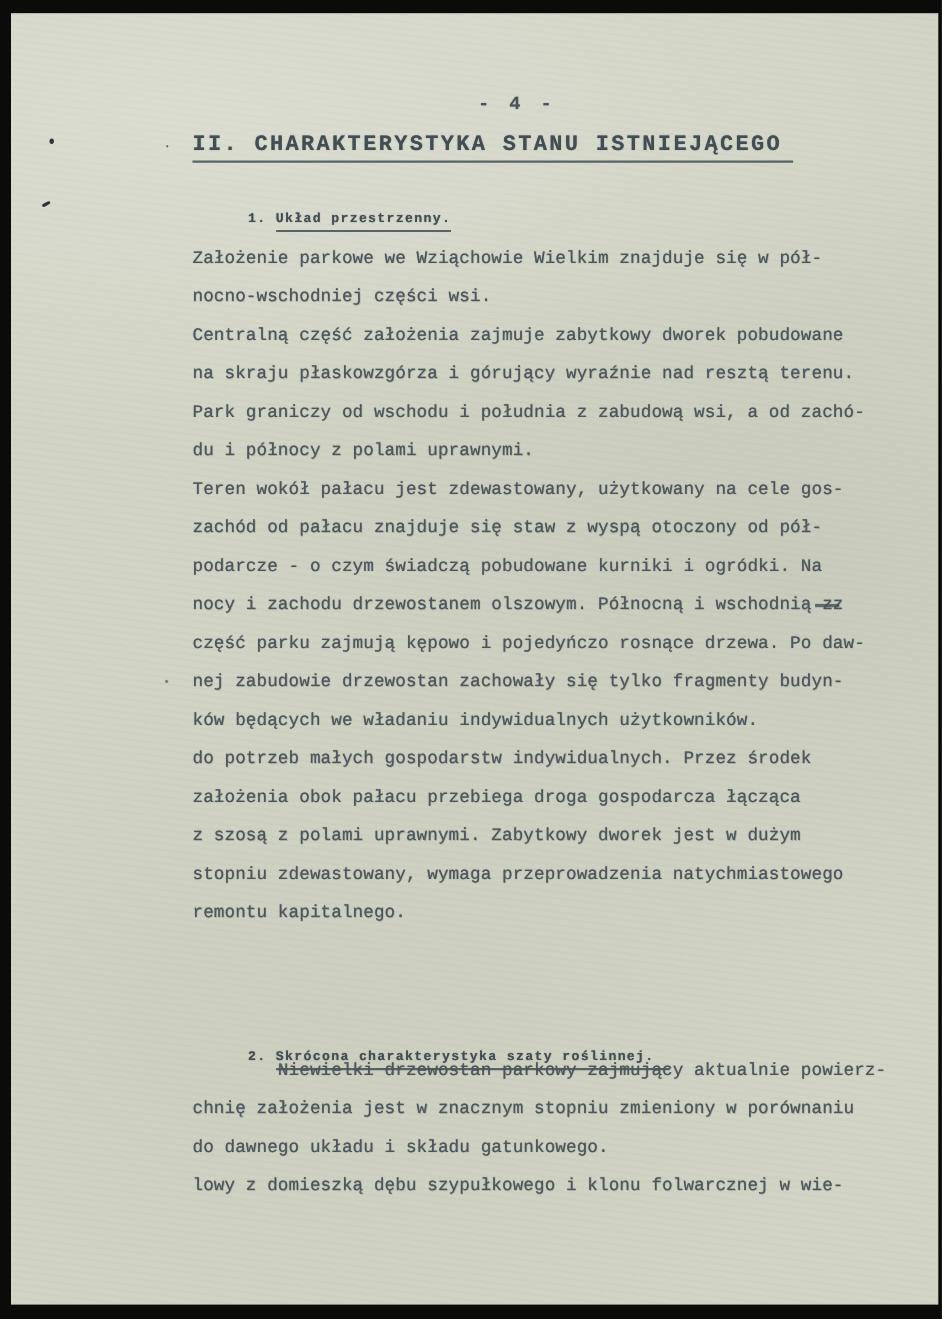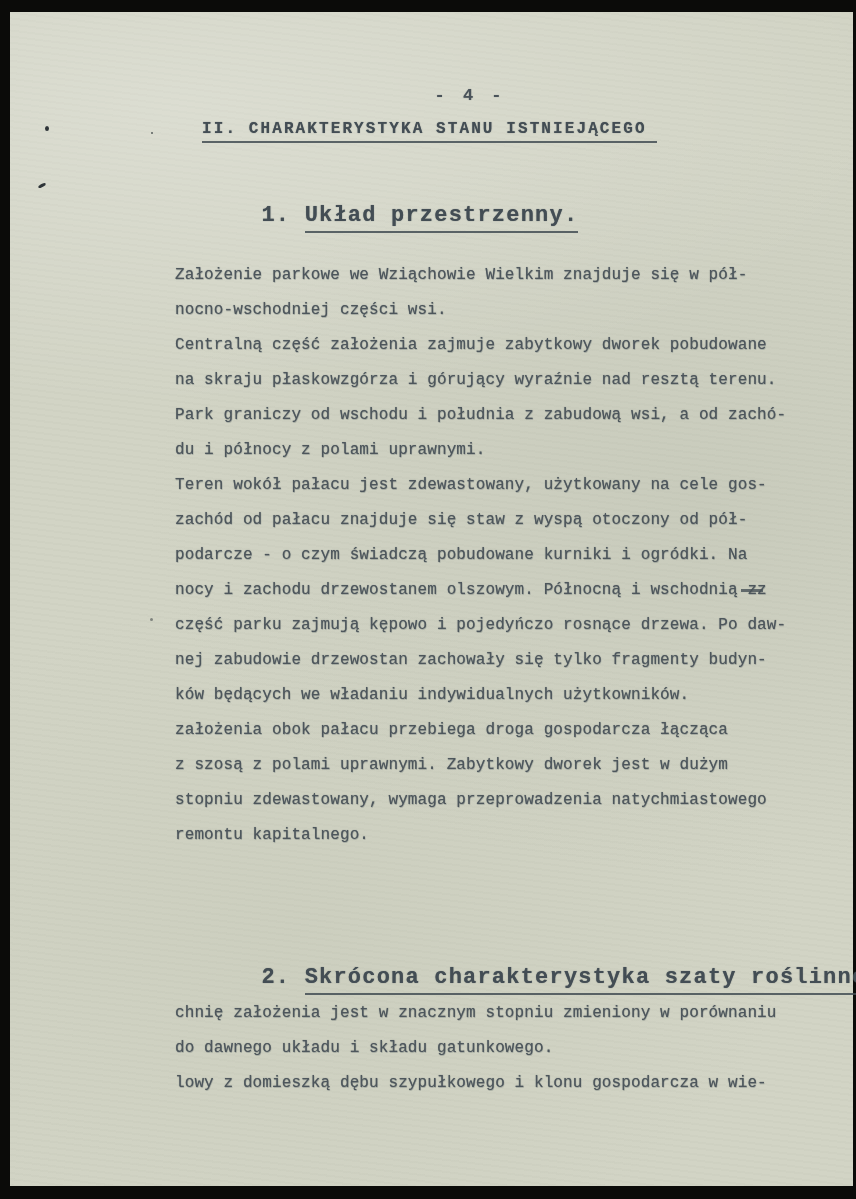--- a/index.html
+++ b/index.html
@@ -33,44 +33,43 @@
 
   .page-number {
     position: absolute; left: 400px; top: 74px; width: 120px;
     font-size: 17px; font-weight: bold; letter-spacing: 4px;
     color: #4a535a; text-align: center;
     text-shadow: 0 0 1px rgba(70,80,86,.6);
   }
 
   .main-heading {
     position: absolute; left: 165px; top: 108px;
-    font-size: 16px; font-weight: bold; letter-spacing: 2.1px;
+    font-size: 20px; font-weight: bold; letter-spacing: 2.1px;
     color: #434d54;
     text-shadow: 0 0 1px rgba(60,70,76,.7);
-    margin-left: 27px;
   }
   .u {
     display: inline-block;
     border-bottom: 2.5px solid rgba(67,77,84,.85);
     padding-bottom: 3px;
   }
   .u-main { padding-right: 10px; }
   .u-trail { padding-right: 14px; }
 
   .sub-heading {
     position: absolute; left: 165px;
-    font-size: 22px; font-weight: bold; letter-spacing: 1.2px;
+    font-size: 12px; font-weight: bold; letter-spacing: 1.2px;
     color: #434d54;
     text-shadow: 0 0 1px rgba(60,70,76,.7);
     white-space: pre;
   }
   .sub1 { top: 166px; }
   .sub2 { top: 928px; text-align: center; }
 
-  .para { position: absolute; left: 165px; width: 660px; margin-top: 40px; }
+  .para { position: absolute; left: 165px; width: 660px; }
   .para1 { top: 206px; }
   .para2 { top: 944px; }
 
   
   .strike {
     position: absolute;
     left: 566px; top: 331px;
     width: 22px; height: 2.5px;
     background: rgba(70,80,86,.8);
   }
@@ -109,31 +108,33 @@
       <div class="tline">na skraju płaskowzgórza i górujący wyraźnie nad resztą terenu.</div>
       <div class="tline">Park graniczy od wschodu i południa z zabudową wsi, a od zachó-</div>
       <div class="tline">du i północy z polami uprawnymi.</div>
       <div class="tline">Teren wokół pałacu jest zdewastowany, użytkowany na cele gos-</div>
       <div class="tline">zachód od pałacu znajduje się staw z wyspą otoczony od pół-</div>
       <div class="tline">podarcze - o czym świadczą pobudowane kurniki i ogródki. Na</div>
       <div class="tline">nocy i zachodu drzewostanem olszowym. Północną i wschodnią zz</div>
       <div class="tline">część parku zajmują kępowo i pojedyńczo rosnące drzewa. Po daw-</div>
       <div class="tline">nej zabudowie drzewostan zachowały się tylko fragmenty budyn-</div>
       <div class="tline">ków będących we władaniu indywidualnych użytkowników.</div>
+      <div class="tline">do potrzeb małych gospodarstw indywidualnych. Przez środek</div>
       <div class="tline">założenia obok pałacu przebiega droga gospodarcza łącząca</div>
       <div class="tline">z szosą z polami uprawnymi. Zabytkowy dworek jest w dużym</div>
       <div class="tline">stopniu zdewastowany, wymaga przeprowadzenia natychmiastowego</div>
       <div class="tline">remontu kapitalnego.</div>
       <div class="strike"></div>
     </div>
 
     <div class="sub-heading sub2">
       <span>2. </span><span class="u u-trail">Skrócona charakterystyka szaty roślinnej.</span>
     </div>
 
     <div class="para para2">
+      <div class="tline">        Niewielki drzewostan parkowy zajmujący aktualnie powierz-</div>
       <div class="tline">chnię założenia jest w znacznym stopniu zmieniony w porównaniu</div>
       <div class="tline">do dawnego układu i składu gatunkowego.</div>
-      <div class="tline">lowy z domieszką dębu szypułkowego i klonu gospodarcza w wie-</div>
+      <div class="tline">lowy z domieszką dębu szypułkowego i klonu folwarcznej w wie-</div>
     </div>
 
   </div>
 </div>
 
 </body></html>

